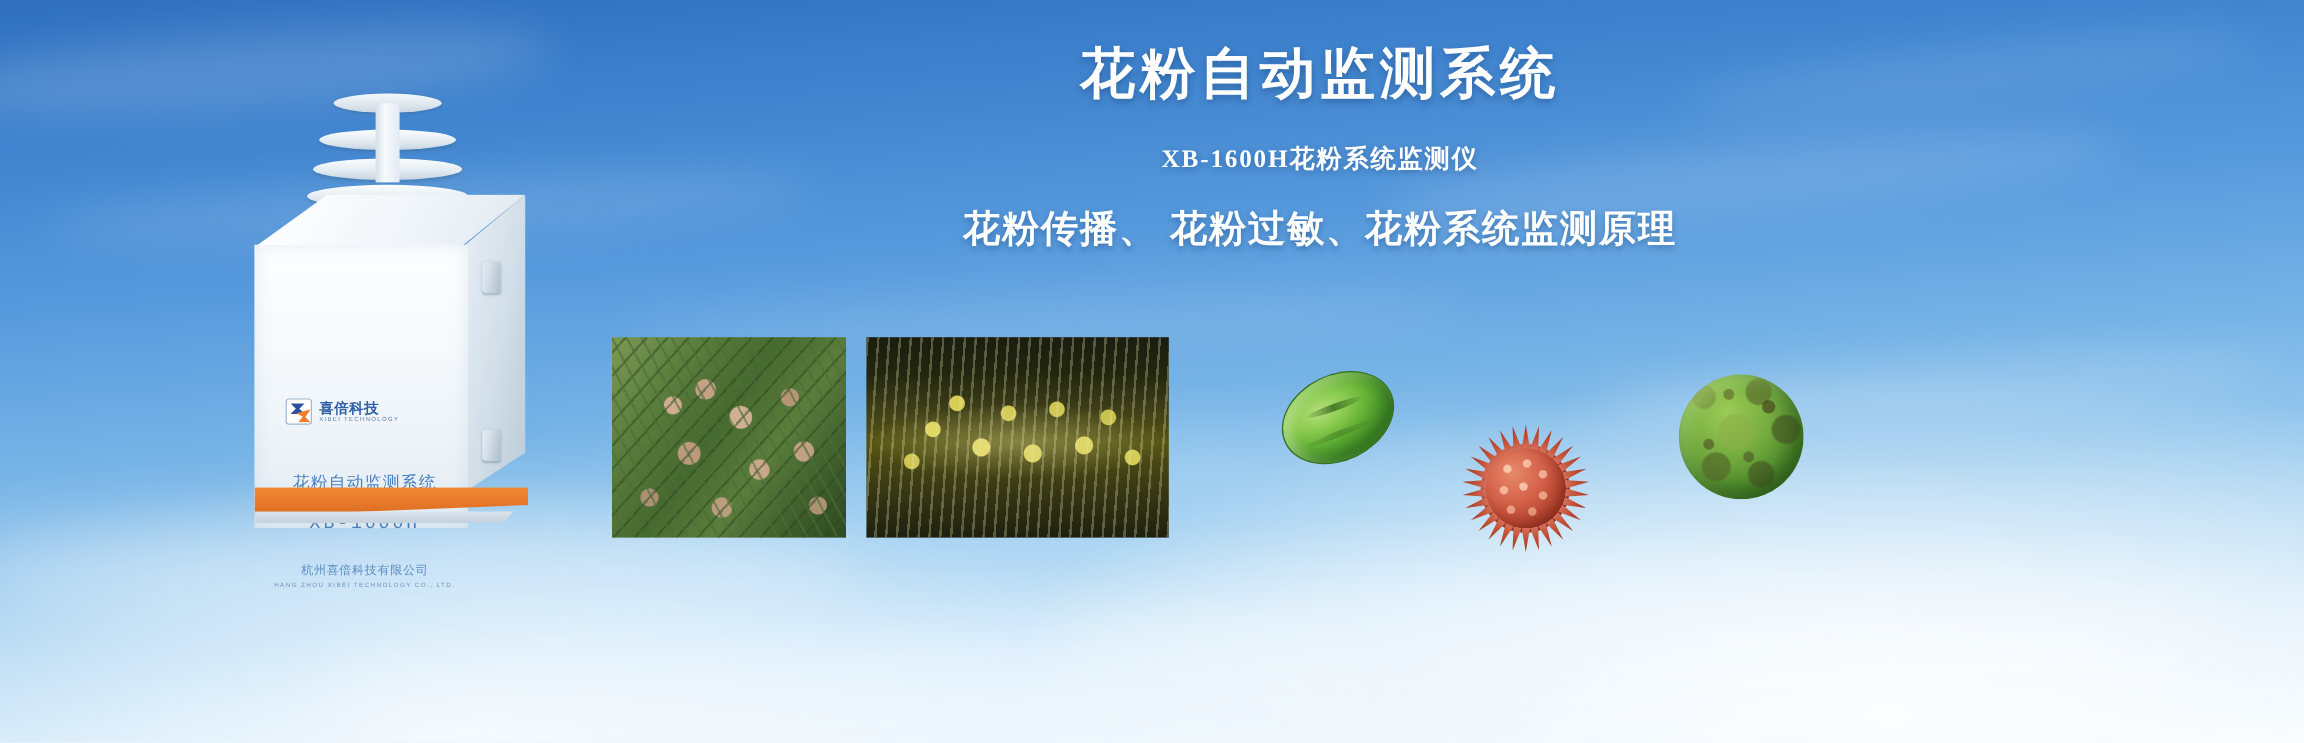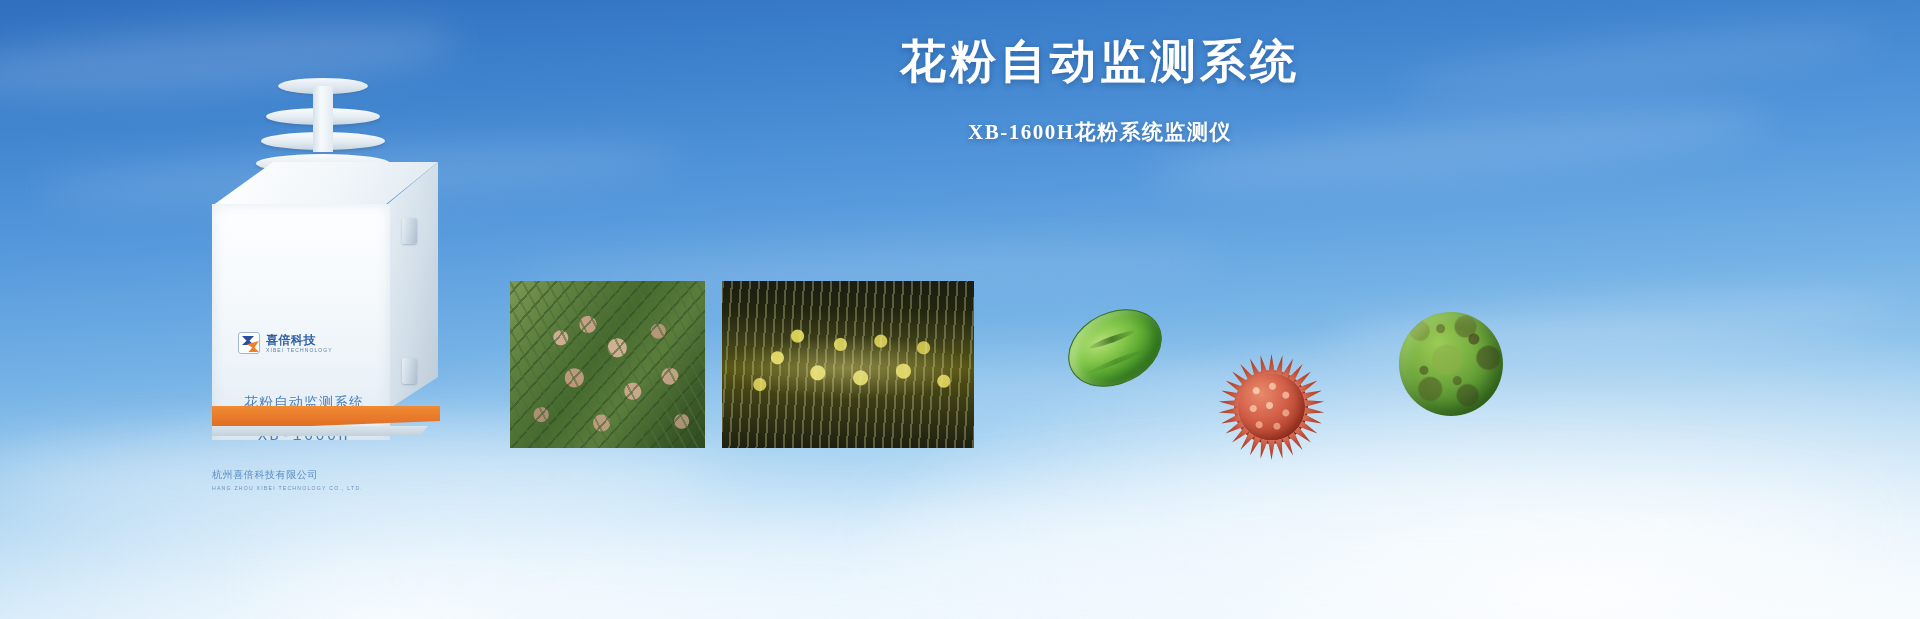--- a/index.html
+++ b/index.html
@@ -180,21 +180,21 @@
     text-align: center;
     font-size: 15px;
     color: #4a7fbe;
     letter-spacing: 2.5px;
     font-family: "Liberation Mono", "DejaVu Sans Mono", monospace;
   }
   .cab-company {
     position: absolute;
     left: 0; top: 264px;
     width: 184px;
-    text-align: left;
+    text-align: center;
   }
   .cab-company .cc-cn {
     font-size: 10px;
     color: #5a8cc4;
     letter-spacing: .6px;
   }
   .cab-company .cc-en {
     font-size: 5.2px;
     color: #6f93bb;
     letter-spacing: 1.2px;
@@ -424,20 +424,21 @@
     <div class="handle handle-top"></div>
     <div class="handle handle-bot"></div>
 
     <div class="cab-base"></div>
     <div class="cab-foot"></div>
   </div>
 
   <div id="headline">
     <div class="h-title">花粉自动监测系统</div>
     <div class="h-sub1">XB-1600H花粉系统监测仪</div>
+    <div class="h-sub2">花粉传播、 花粉过敏、花粉系统监测原理</div>
   </div>
 
   <div class="photo" id="photo-cypress">
     <div class="needles"></div>
   </div>
   <div class="photo" id="photo-catkin">
     <div class="stalks"></div>
   </div>
 
   <div id="grain-smooth">

